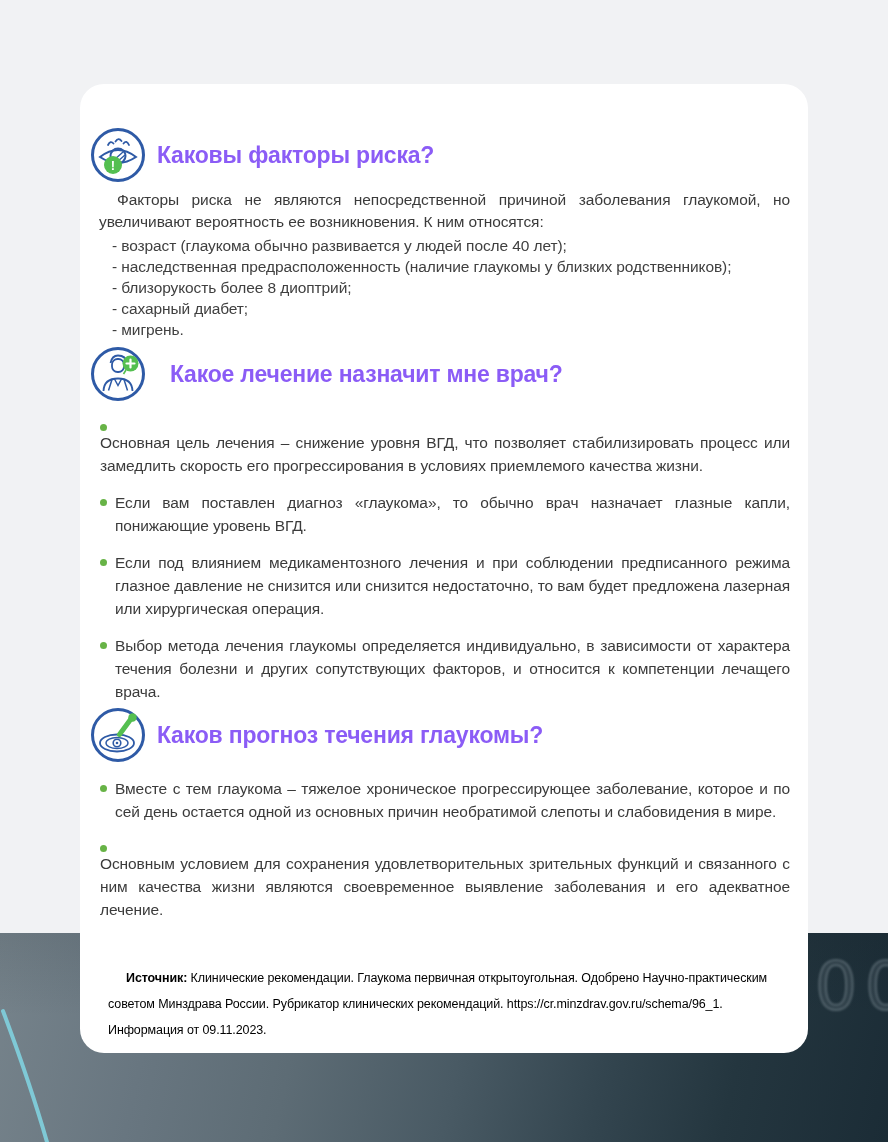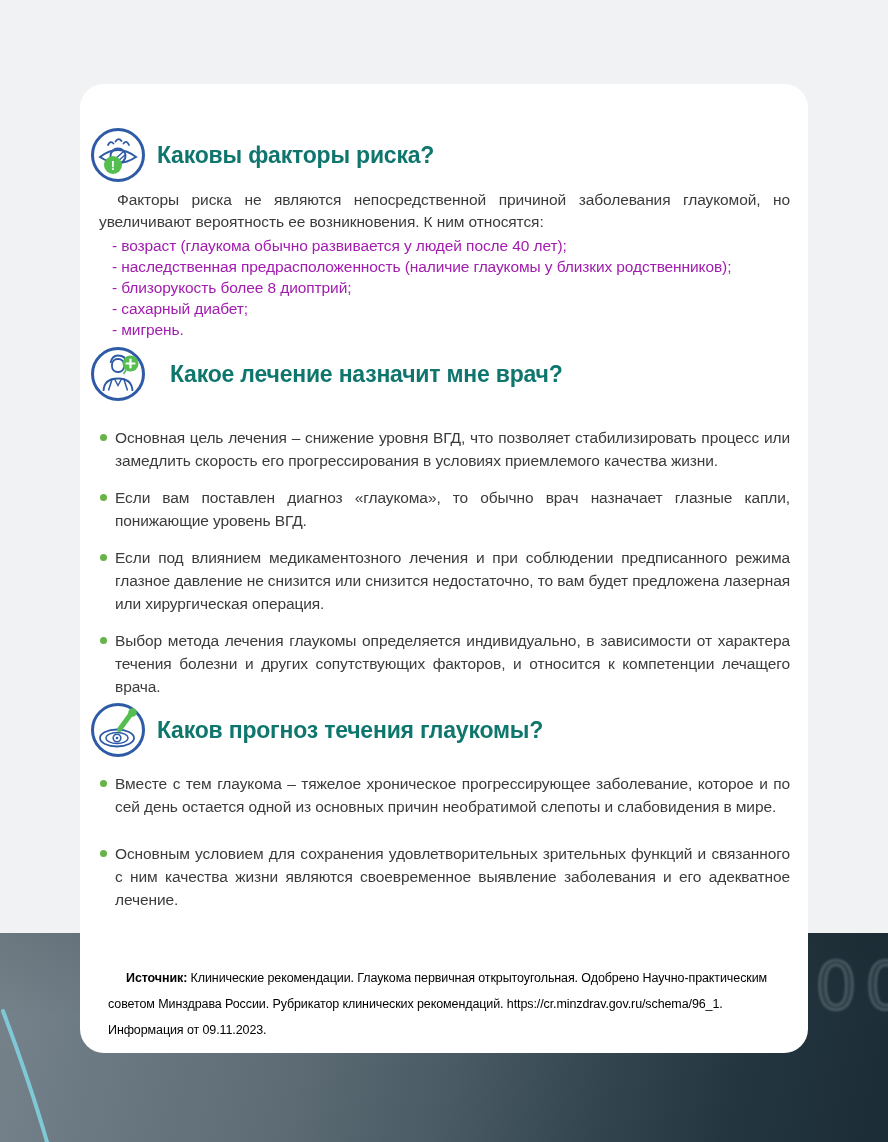--- a/index.html
+++ b/index.html
@@ -31,36 +31,36 @@
   }
   
   .card{
     position:absolute;left:80px;top:84px;width:728px;height:969px;
     background:#ffffff;border-radius:24px;z-index:2;
   }
   
   .section-header{display:flex;align-items:center;gap:11px;margin-left:10px;}
   .section-header .icon-wrap{width:56px;height:56px;flex:0 0 auto;}
   .section-title{
-    color:#0f766e;font-size:23px;font-weight:bold;letter-spacing:-0.2px;
+    color:#8b5cf6;font-size:23px;font-weight:bold;letter-spacing:-0.2px;
   }
   .h1{margin-top:43px;}
   .h2{margin-top:6px;gap:24px;}
   .h3{margin-top:4px;}
   
   .intro{
     margin:6px 18px 0 19px;font-size:15.5px;line-height:22px;color:#3b3b3b;
     text-align:justify;text-indent:18px;letter-spacing:-0.1px;
   }
-  .risk-list{margin:2px 18px 0 32px;font-size:15.5px;line-height:21px;color:#a21caf;letter-spacing:-0.1px;}
+  .risk-list{margin:2px 18px 0 32px;font-size:15.5px;line-height:21px;color:#404040;letter-spacing:-0.1px;}
   .risk-item{white-space:normal;}
   .bullet{
     display:flex;align-items:flex-start;margin:14px 18px 0 20px;
   }
-  .bullet.first{margin-top:24px;}
+  .bullet.first{margin-top:14px;flex-direction:column;}
   .bullet-dot{
     width:7px;height:7px;border-radius:50%;background:#67b346;
     flex:0 0 auto;margin:8px 8px 0 0;
   }
   .bullet-text{
     font-size:15.5px;line-height:23px;color:#3b3b3b;text-align:justify;letter-spacing:-0.1px;
   }
   
   .source{
     position:absolute;left:28px;right:18px;top:868px;

